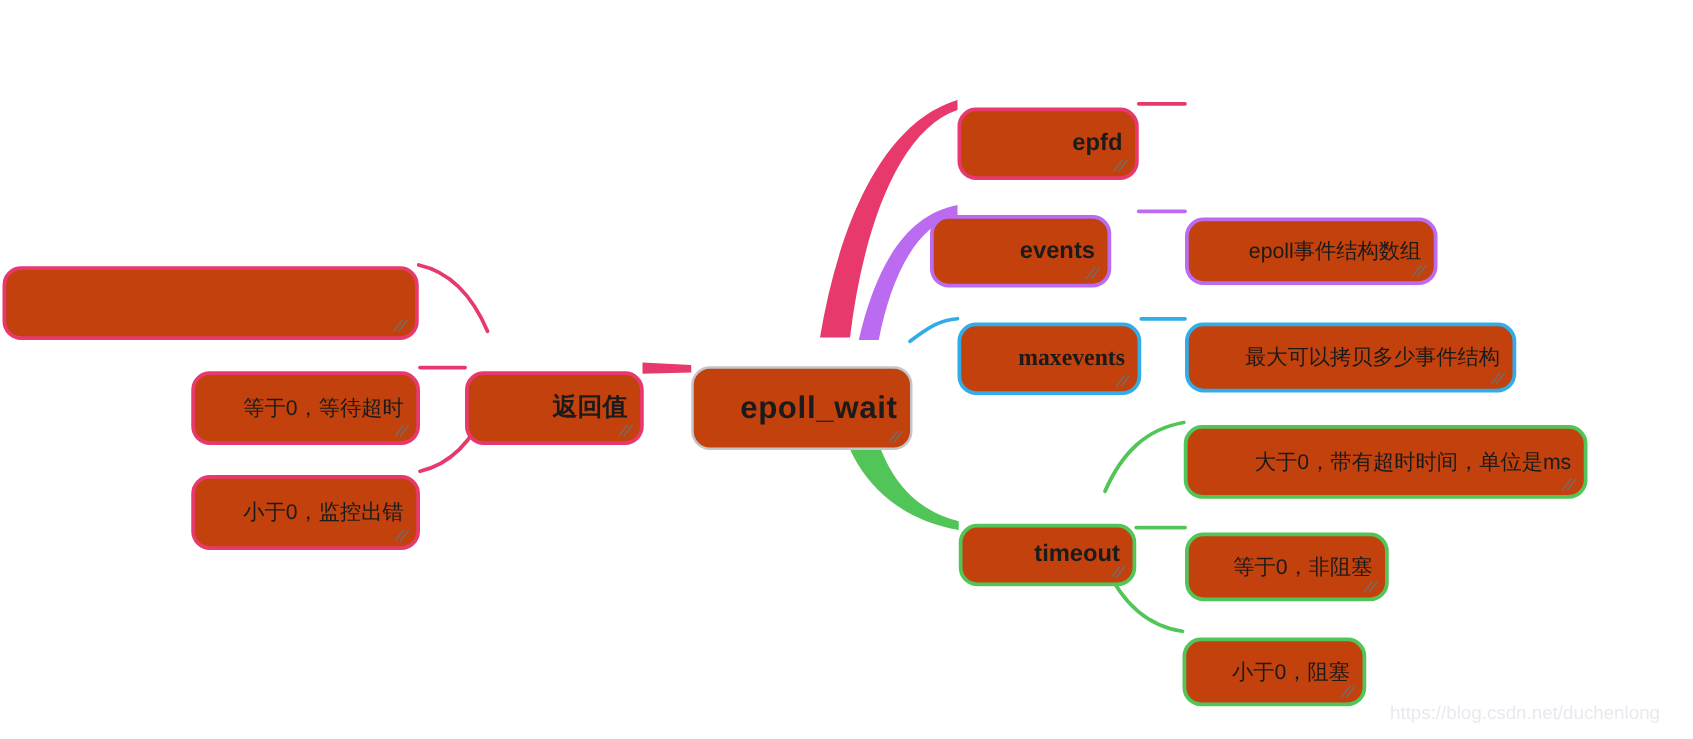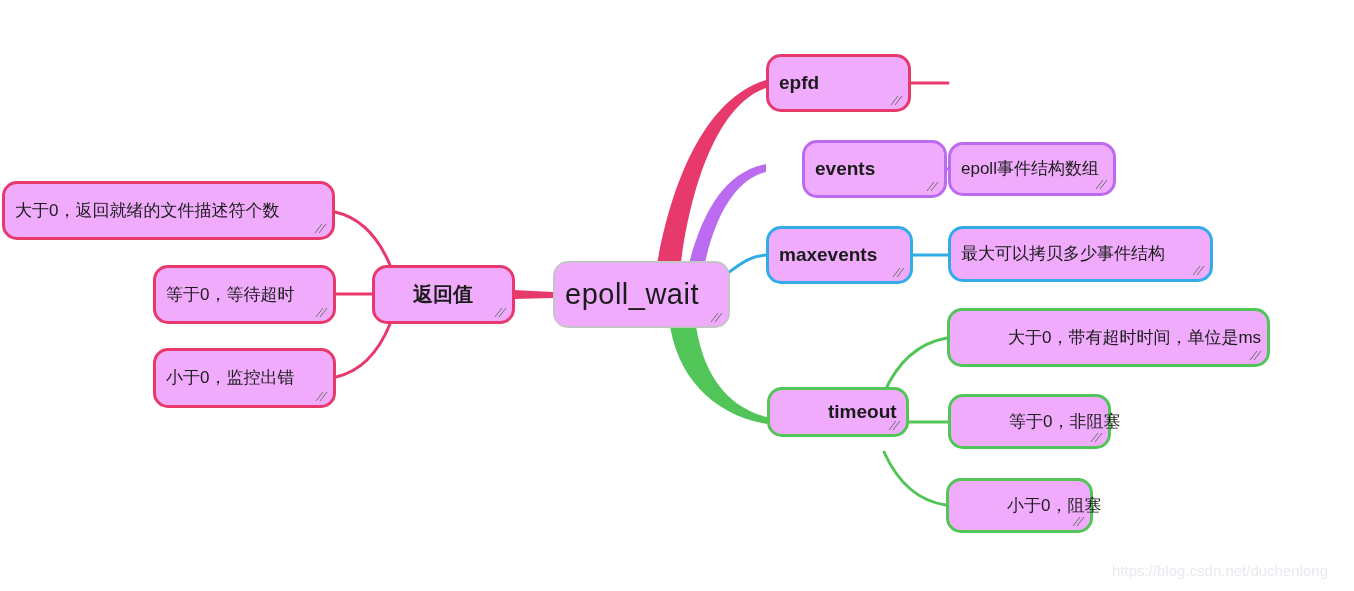--- a/index.html
+++ b/index.html
@@ -13,30 +13,30 @@
   .wire{fill:none;stroke-width:3;stroke-linecap:round;}
   .wire-pink{stroke:var(--pink);}
   .wire-purple{stroke:var(--purple);}
   .wire-blue{stroke:var(--blue);}
   .wire-green{stroke:var(--green);}
   .blob-pink{fill:var(--pink);stroke:none;}
   .blob-green{fill:var(--green);stroke:none;}
   .blob-purple{fill:var(--purple);stroke:none;}
 
   .node{
-    position:absolute;box-sizing:border-box;background:#f0abfc;
-    border-radius:15px;display:flex;align-items:center;justify-content:flex-start;
-    text-align:center;line-height:1.15;
+    position:absolute;box-sizing:border-box;background:#c2410c;
+    border-radius:15px;display:flex;align-items:center;justify-content:flex-end;
+    text-align:center;line-height:1.15;margin-top:32px;
   }
   .n-gray{border:2.5px solid var(--gray);}
   .n-pink{border:3px solid var(--pink);}
   .n-purple{border:3px solid var(--purple);}
-  .n-blue{border:3px solid var(--blue);}
+  .n-blue{border:3px solid var(--blue);font-family:Liberation Serif, serif;}
   .n-green{border:3px solid var(--green);padding-left:48px;}
-  .root-node{font-size:29px;font-weight:normal;letter-spacing:.5px;}
+  .root-node{font-size:25px;font-weight:bold;letter-spacing:.5px;}
   .parent-node{font-size:19px;font-weight:bold;}
   .cn-parent{font-size:20px;font-weight:bold;padding-left:28px;}
   .leaf-node{font-size:17px;font-weight:normal;}
   .lbl{padding:0 10px;white-space:nowrap;}
 
   .handle{position:absolute;right:5px;bottom:3px;width:13px;height:11px;}
   .handle svg{display:block;width:13px;height:11px;}
   .handle line{stroke:#6f6f6f;stroke-width:1;}
 
   .watermark{
@@ -87,21 +87,20 @@
   <div class="node n-pink cn-parent" style="left:372px;top:265px;width:143px;height:59px">
     <span class="lbl">返回值</span>
     <span class="handle">
       <svg viewBox="0 0 13 11">
           <line x1="1" y1="10" x2="8" y2="1"></line>
           <line x1="5" y1="10" x2="12" y2="1"></line>
         </svg>
     </span>
   </div>
   <div class="node n-pink leaf-node" style="left:2px;top:181px;width:333px;height:59px">
-    <span class="lbl">大于0，返回就绪的文件描述符个数</span>
     <span class="handle">
       <svg viewBox="0 0 13 11">
           <line x1="1" y1="10" x2="8" y2="1"></line>
           <line x1="5" y1="10" x2="12" y2="1"></line>
         </svg>
     </span>
   </div>
   <div class="node n-pink leaf-node" style="left:153px;top:265px;width:183px;height:59px">
     <span class="lbl">等于0，等待超时</span>
     <span class="handle">
@@ -124,30 +123,30 @@
   <div class="node n-pink parent-node" style="left:766px;top:54px;width:145px;height:58px">
     <span class="lbl">epfd</span>
     <span class="handle">
       <svg viewBox="0 0 13 11">
           <line x1="1" y1="10" x2="8" y2="1"></line>
           <line x1="5" y1="10" x2="12" y2="1"></line>
         </svg>
     </span>
   </div>
 
-  <div class="node n-purple parent-node" style="left:802px;top:140px;width:145px;height:58px">
+  <div class="node n-purple parent-node" style="left:744px;top:140px;width:145px;height:58px">
     <span class="lbl">events</span>
     <span class="handle">
       <svg viewBox="0 0 13 11">
           <line x1="1" y1="10" x2="8" y2="1"></line>
           <line x1="5" y1="10" x2="12" y2="1"></line>
         </svg>
     </span>
   </div>
-  <div class="node n-purple leaf-node" style="left:948px;top:142px;width:168px;height:54px">
+  <div class="node n-purple leaf-node" style="left:948px;top:142px;width:202px;height:54px">
     <span class="lbl">epoll事件结构数组</span>
     <span class="handle">
       <svg viewBox="0 0 13 11">
           <line x1="1" y1="10" x2="8" y2="1"></line>
           <line x1="5" y1="10" x2="12" y2="1"></line>
         </svg>
     </span>
   </div>
 
   <div class="node n-blue parent-node" style="left:766px;top:226px;width:147px;height:58px">

